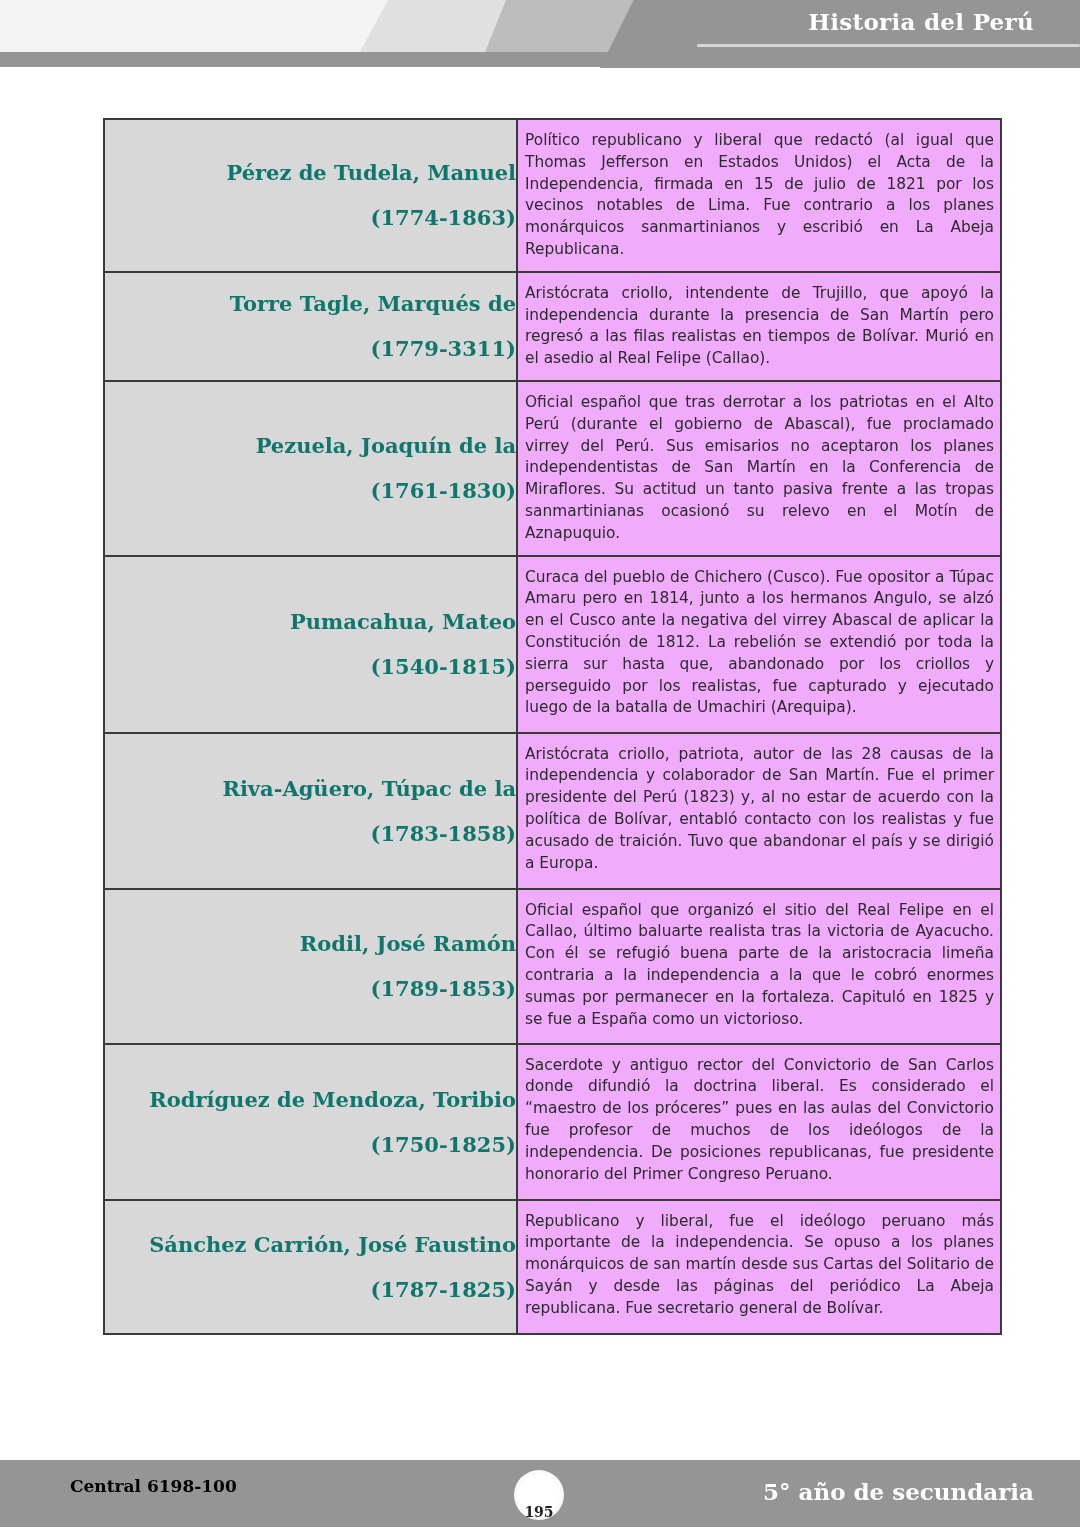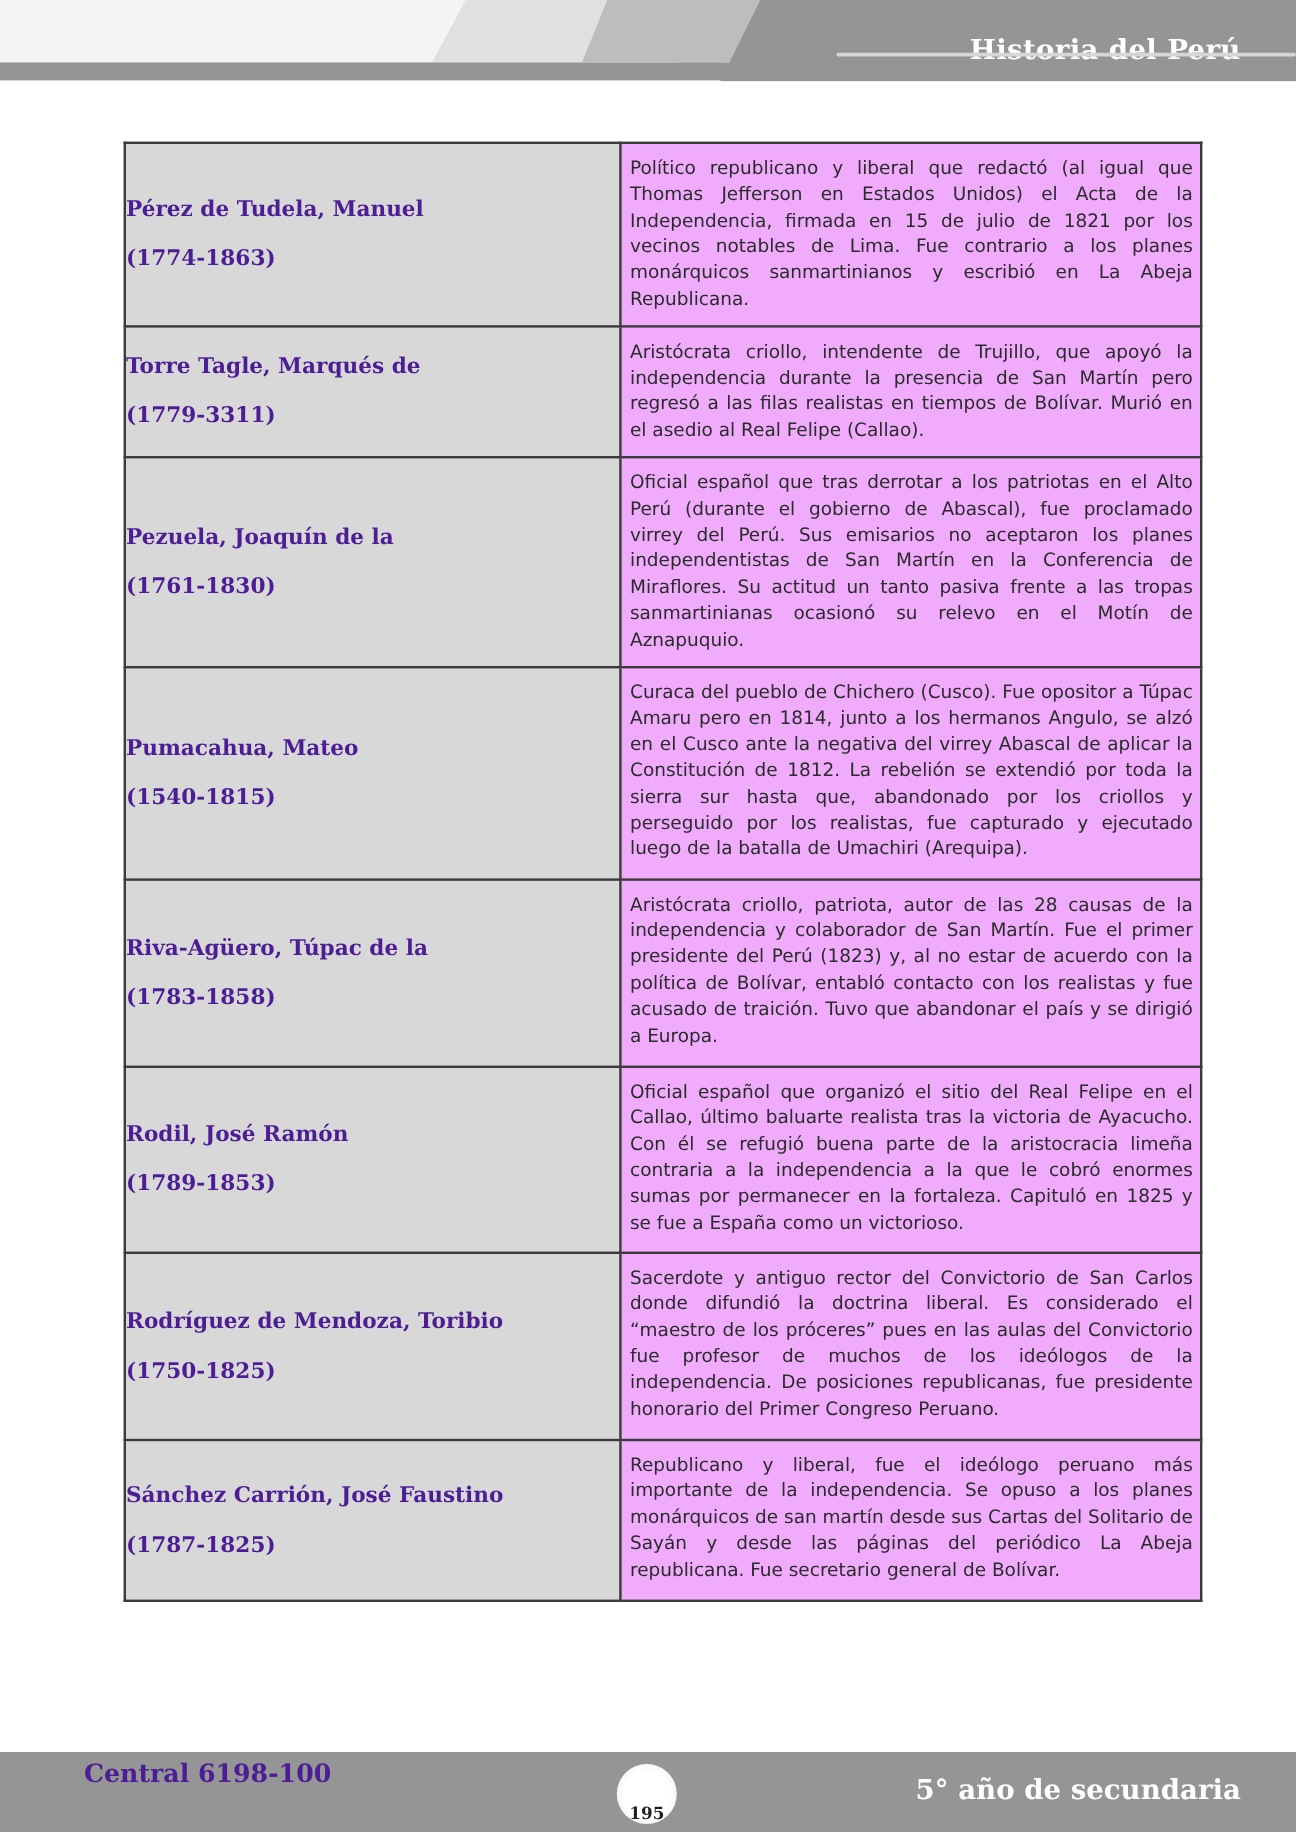--- a/index.html
+++ b/index.html
@@ -26,51 +26,51 @@
     .hdr-right {
       position: absolute; top: 0; left: 600px; width: 480px; height: 68px;
       background: #959595;
       clip-path: polygon(7% 0, 100% 0, 100% 100%, 0 100%);
     }
     .hdr-curve {
       position: absolute; top: 0; left: 565px; width: 70px; height: 52px;
       background: #bdbdbd; border-bottom-right-radius: 34px;
     }
     .hdr-title {
-      position: absolute; right: 46px; top: 28px;
+      position: absolute; right: 46px; top: 8px;
       color: #ffffff; font-family: "DejaVu Serif", serif; font-weight: bold;
       font-size: 23px; letter-spacing: 0.3px;
     }
     .hdr-line { position: absolute; left: 697px; top: 44px; width: 383px; height: 3px; background: #d6d6d6; border-radius: 2px; }
 
     
     .bio-table {
       position: absolute; left: 103px; top: 118px; width: 899px;
       border-collapse: collapse; border: 2px solid #3a3a3a;
     }
     .bio-table td { border: 2px solid #3a3a3a; padding: 0; vertical-align: middle; }
     .name-cell {
-      width: 411px; background: #d8d8d8; text-align: left;
-      color: #4c1d95; font-family: "DejaVu Serif", serif; font-weight: bold;
-      font-size: 18px;
+      width: 411px; background: #d8d8d8; text-align: right;
+      color: #0f766e; font-family: "DejaVu Serif", serif; font-weight: bold;
+      font-size: 21px;
     }
     .name-cell .nm { display: block; }
     .name-cell .yrs { display: block; margin-top: 20px; }
     .desc-cell {
       background: #f0abfc; color: #2b2b2b;
       font-family: "DejaVu Sans", sans-serif; font-size: 15.4px; line-height: 21.8px;
       padding: 10px 6px 10px 7px !important; text-align: justify;
       vertical-align: top !important;
     }
 
     
     .footer { position: absolute; left: 0; top: 1460px; width: 1080px; height: 67px; background: #959595; }
     .ftr-left {
-      position: absolute; left: 70px; top: 5px; color: #4c1d95;
-      font-family: "DejaVu Serif", serif; font-weight: bold; font-size: 21px;
+      position: absolute; left: 70px; top: 16px; color: #000000;
+      font-family: "DejaVu Serif", serif; font-weight: bold; font-size: 17px;
     }
     .ftr-right {
       position: absolute; right: 46px; top: 18px; color: #ffffff;
       font-family: "DejaVu Serif", serif; font-weight: bold; font-size: 23px;
     }
     .page-badge {
       position: absolute; left: 514px; top: 10px; width: 50px; height: 50px; border-radius: 50%;
       background: radial-gradient(circle, #ffffff 55%, #e6e6e6 100%);
       display: flex; align-items: flex-end; justify-content: center;
       color: #1e1e1e; font-family: "DejaVu Serif", serif; font-weight: bold; font-size: 14px;

